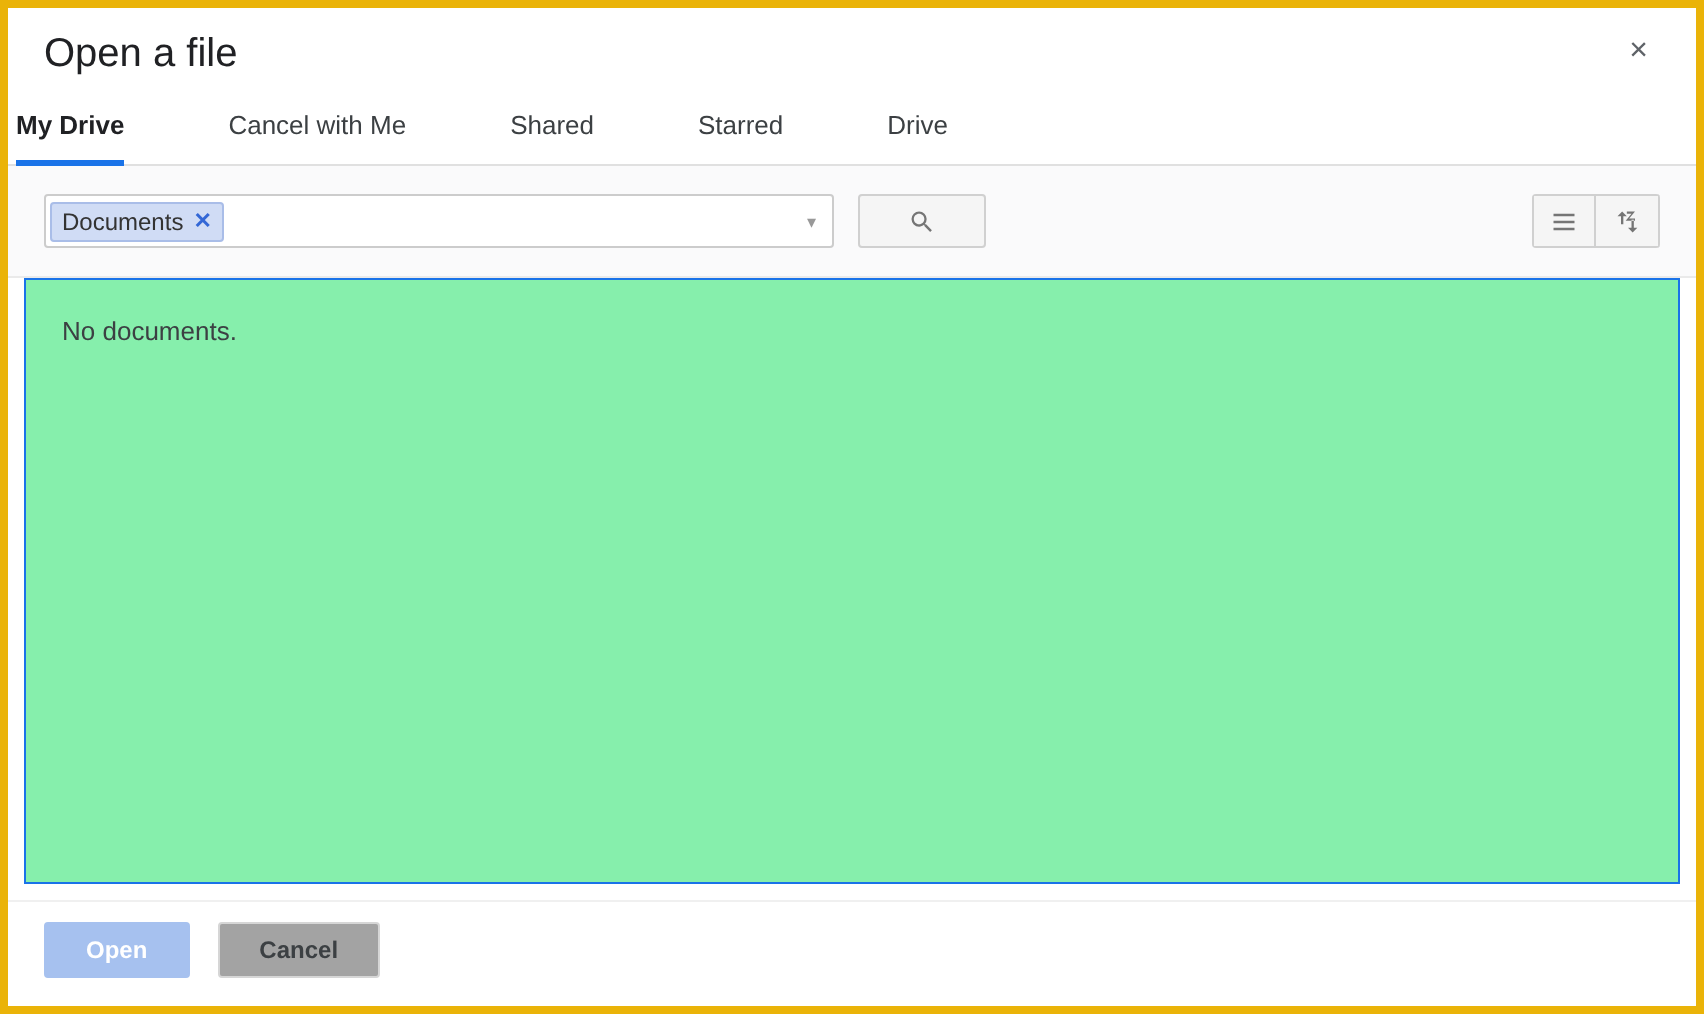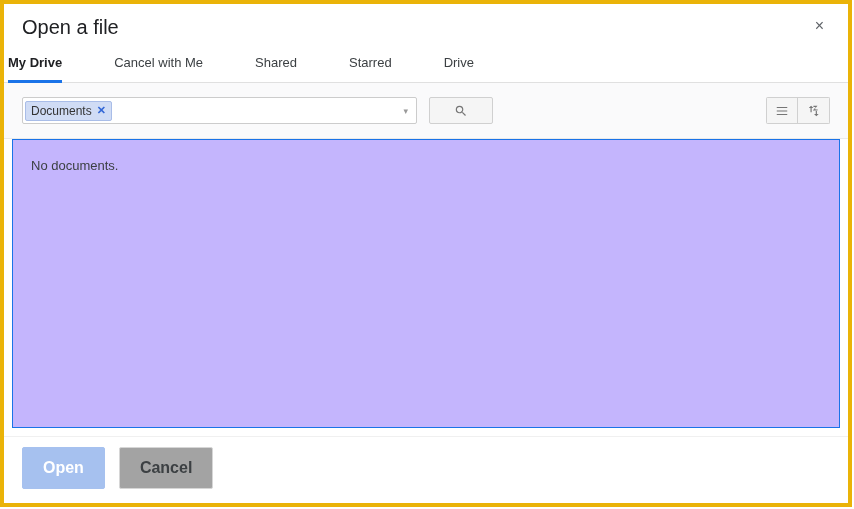--- a/index.html
+++ b/index.html
@@ -133,37 +133,37 @@
       align-items: center;
       justify-content: center;
       cursor: pointer;
     }
     .view-btn + .view-btn { border-left: none; }
     .view-btn svg { fill: #757575; }
     .content-area {
       flex: 1;
       margin: 0 8px 8px 8px;
       border: 1px solid #1a73e8;
-      background: #c4b5fd;
+      background: #86efac;
       padding: 18px;
     }
     .empty-msg {
       font-size: 13px;
       color: #3c4043;
     }
     .footer {
       padding: 10px 18px 14px 18px;
       display: flex;
       gap: 14px;
       border-top: 1px solid #f0f0f0;
     }
     .btn {
-      height: 42px;
+      height: 28px;
       padding: 0 20px;
-      font-size: 16px;
+      font-size: 12px;
       font-weight: 700;
       border-radius: 2px;
       cursor: pointer;
       display: inline-flex;
       align-items: center;
       justify-content: center;
     }
     .btn-primary {
       background: #a6c1ef;
       color: #fff;

